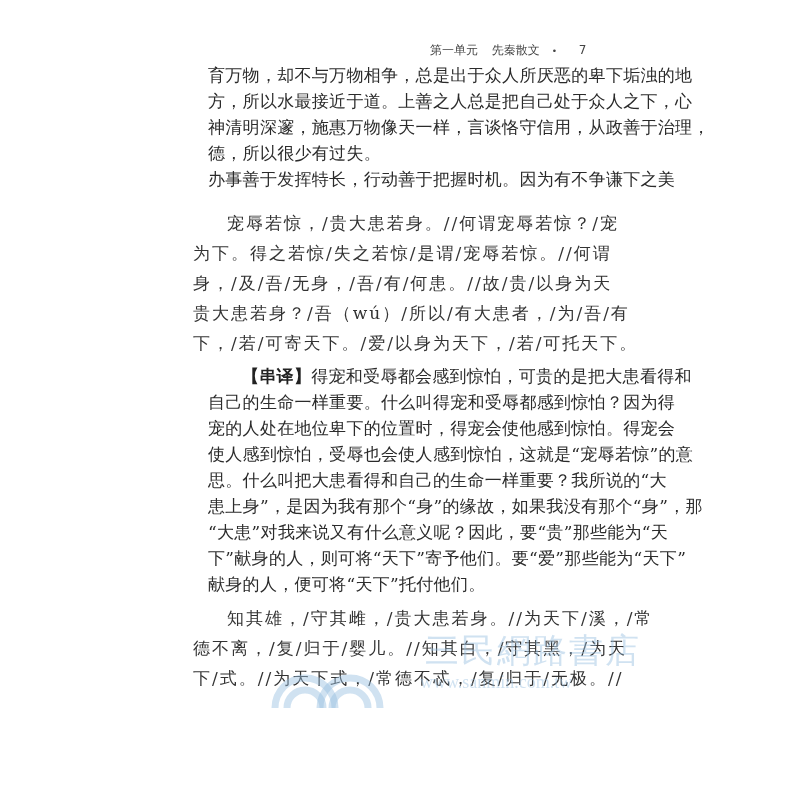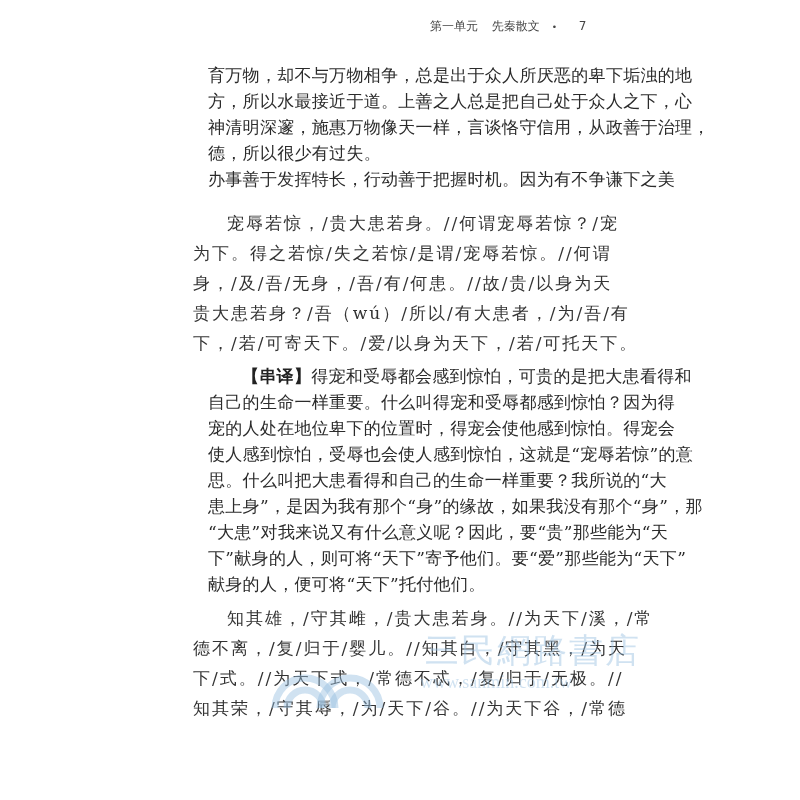--- a/index.html
+++ b/index.html
@@ -24,21 +24,21 @@
       position: absolute;
       top: 18px;
       left: 430px;
       width: 170px;
       font-family: "DejaVu Sans", "Liberation Sans", sans-serif;
       font-size: 12px;
       color: #444;
       white-space: nowrap;
     }
     .running-head span { display: inline-block; }
-    .rh-unit { margin-right: 10px; }
+    .rh-unit { margin-right: 10px; margin-top: 24px; }
     .rh-sep { margin: 0 12px 0 8px; font-size: 9px; vertical-align: middle; }
     .rh-page { margin-left: 6px; }
 
     .textblock {
       position: absolute;
       left: 193px;
       width: 410px;
     }
     .line {
       height: 26px;
@@ -127,21 +127,20 @@
     <div class="line">患上身”，是因为我有那个“身”的缘故，如果我没有那个“身”，那</div>
     <div class="line">“大患”对我来说又有什么意义呢？因此，要“贵”那些能为“天</div>
     <div class="line">下”献身的人，则可将“天下”寄予他们。要“爱”那些能为“天下”</div>
     <div class="line">献身的人，便可将“天下”托付他们。</div>
   </div>
 
   <div class="textblock classic" id="p4">
     <div class="line indent">知其雄，/守其雌，/贵大患若身。//为天下/溪，/常</div>
     <div class="line">德不离，/复/归于/婴儿。//知其白，/守其黑，/为天</div>
     <div class="line">下/式。//为天下式，/常德不忒，/复/归于/无极。//</div>
-    <div class="line">知其荣，/守其辱，/为/天下/谷。//为天下谷，/常德</div>
   </div>
 
   <div class="watermark">
     <svg class="wm-arcs" viewBox="0 0 120 80">
       <g fill="none" stroke="rgba(150,190,225,0.45)" stroke-width="7">
         <path d="M10 80 A30 30 0 0 1 70 80"></path>
         <path d="M22 80 A18 18 0 0 1 58 80"></path>
         <path d="M55 80 A30 30 0 0 1 115 80"></path>
         <path d="M67 80 A18 18 0 0 1 103 80"></path>
       </g>

